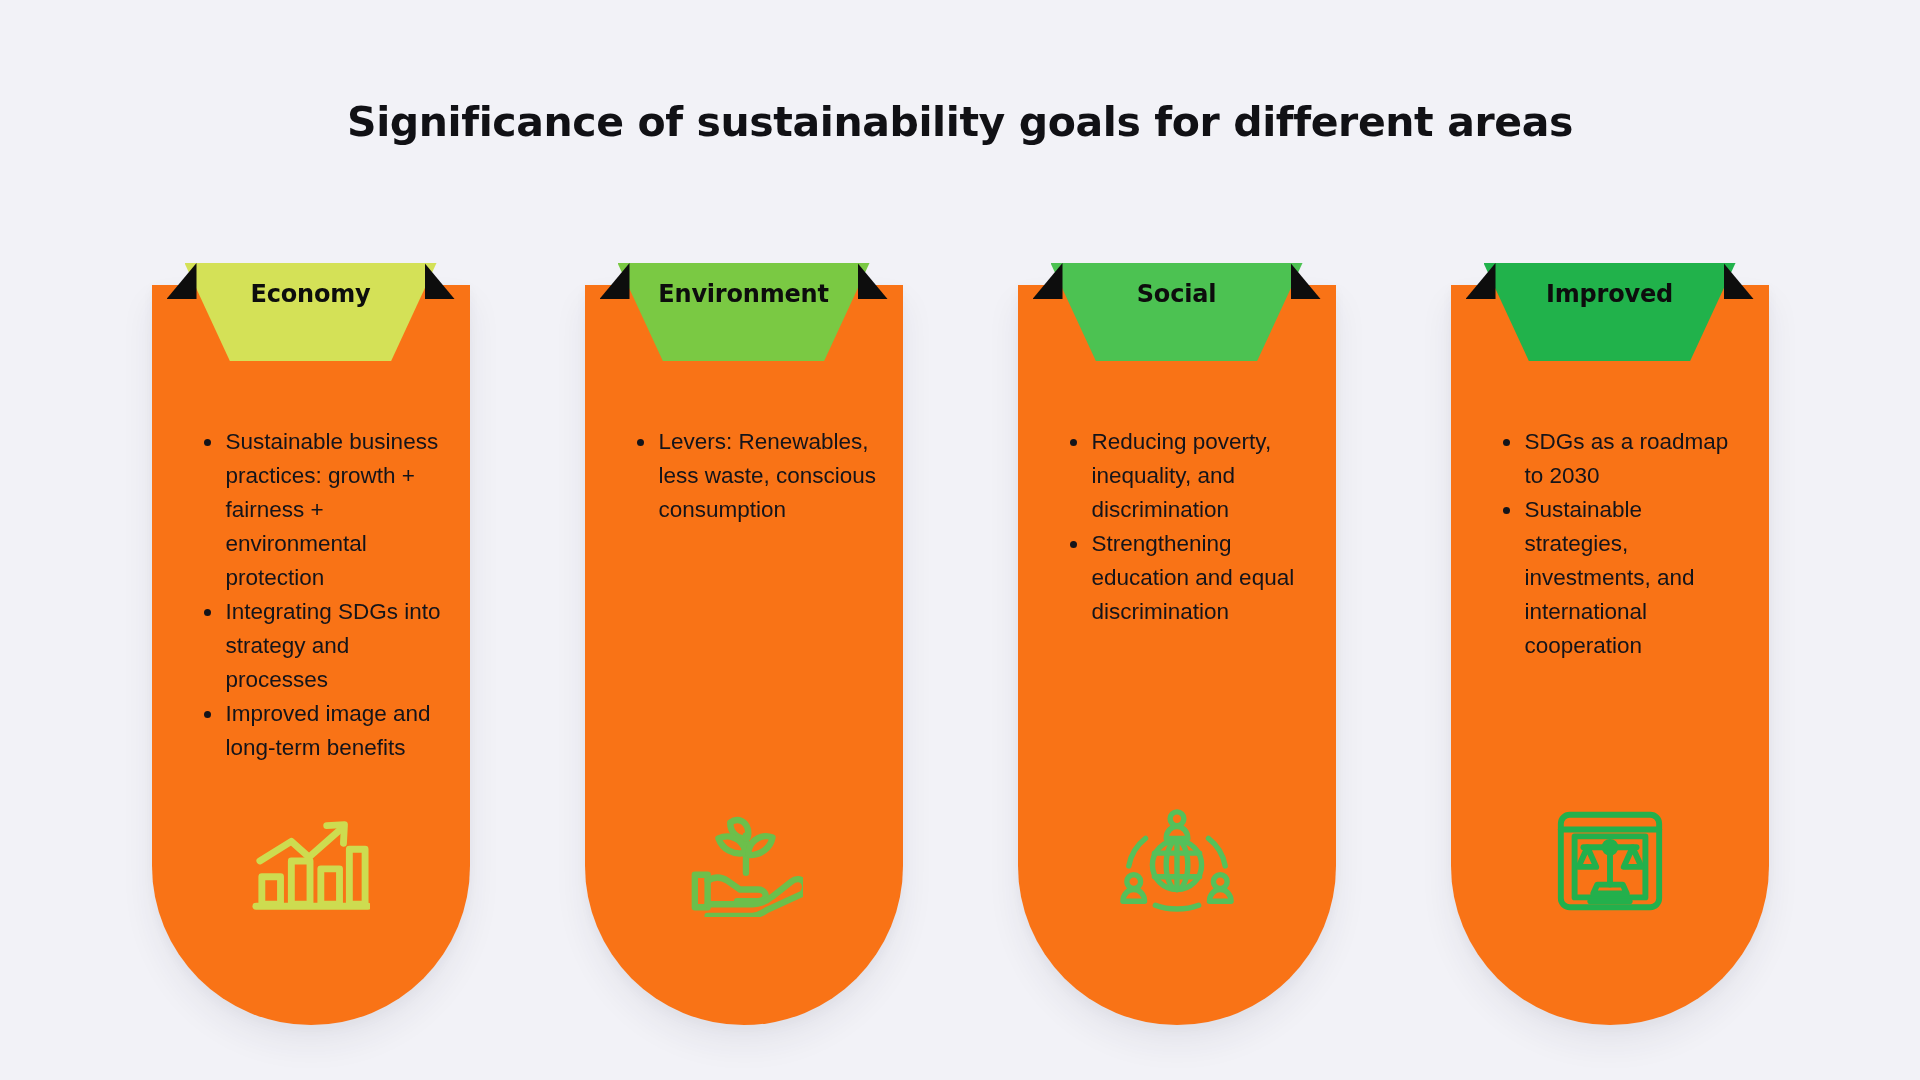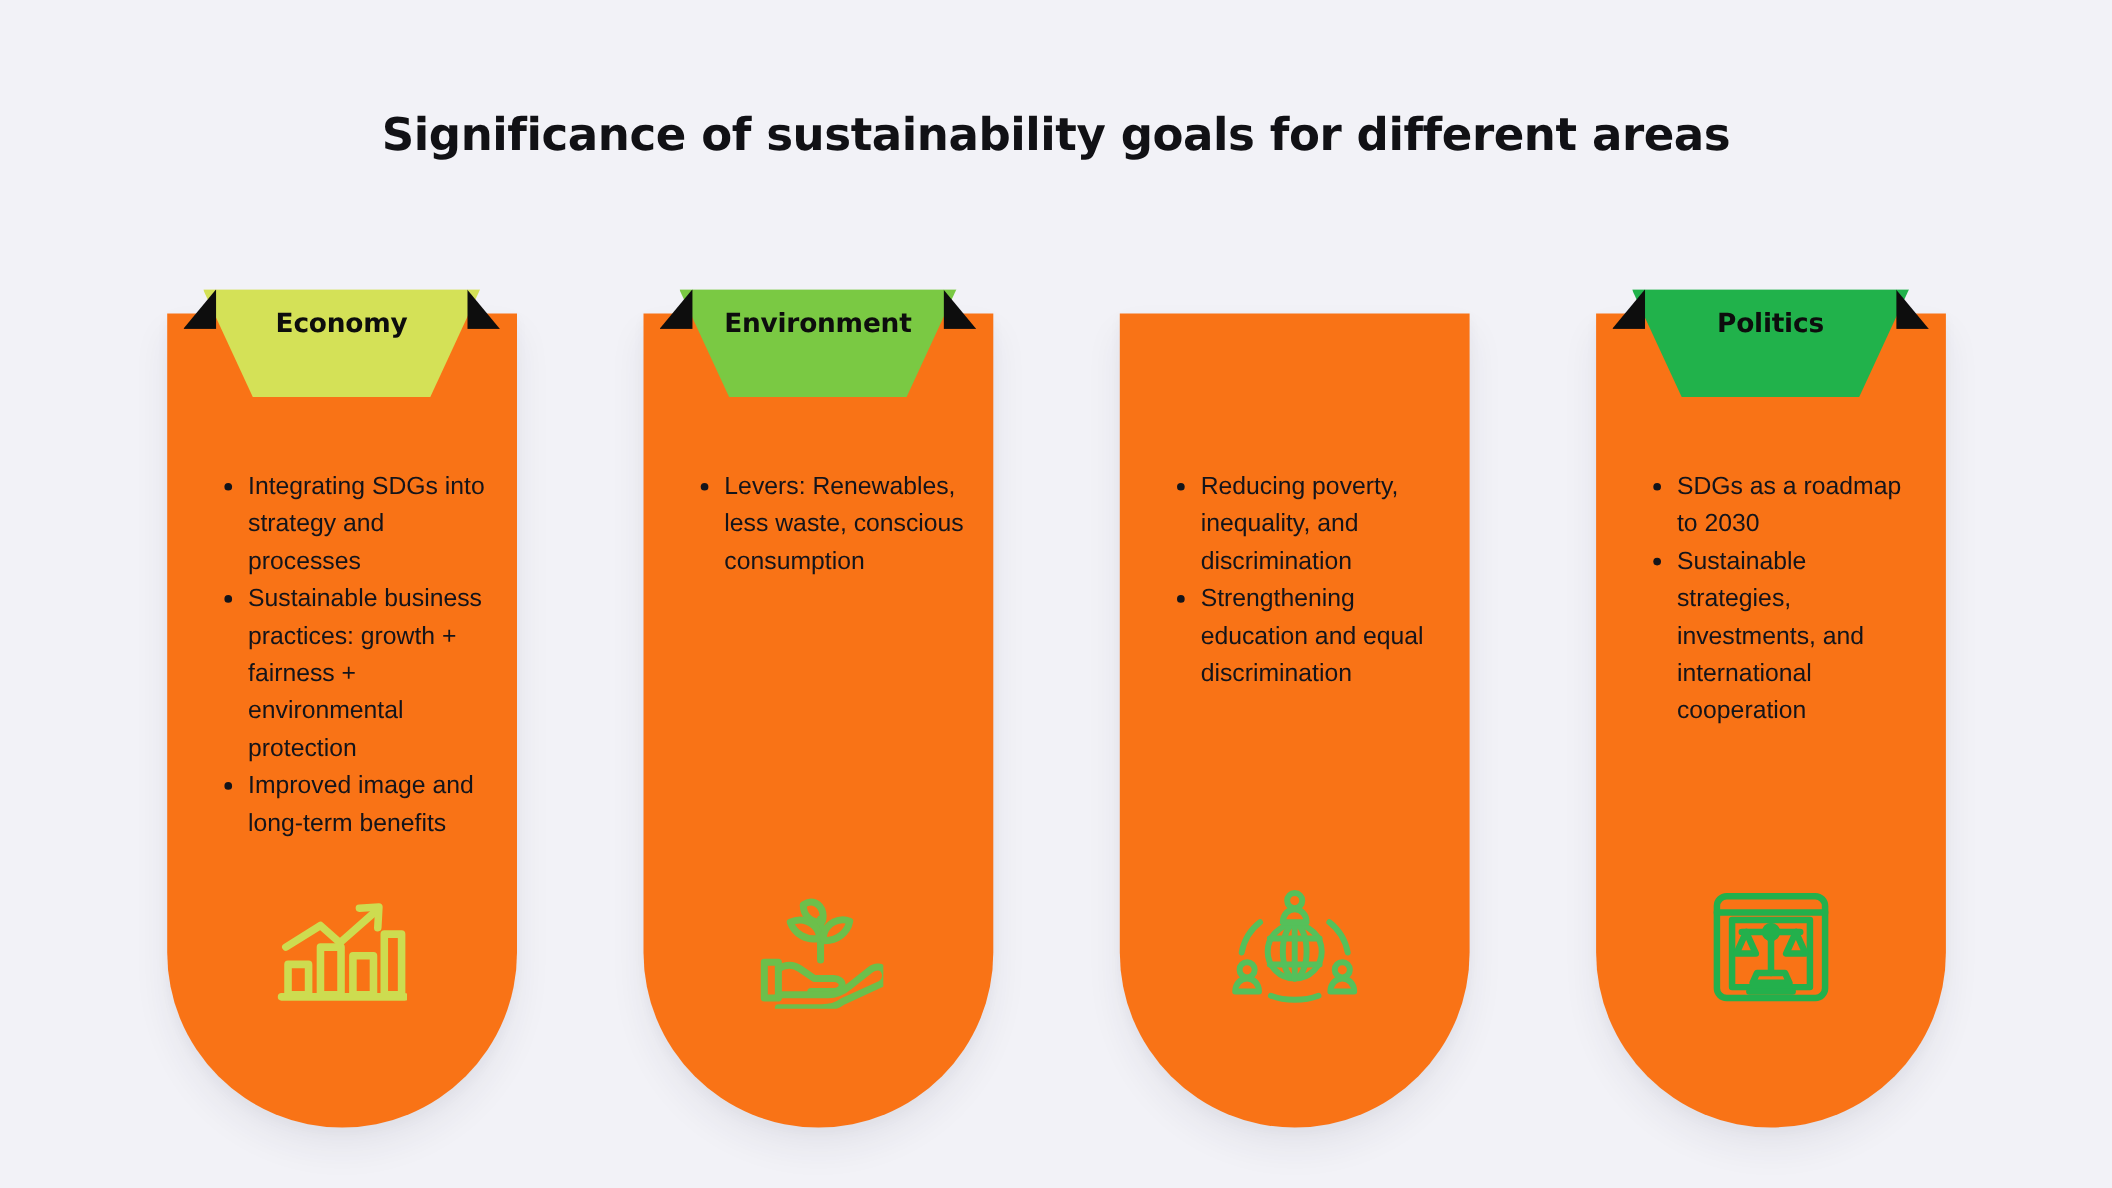--- a/index.html
+++ b/index.html
@@ -147,22 +147,22 @@
   <div class="cards">
 
     <div class="card">
       <div class="card-header">
         <div class="trapezoid" style="background:#d4e157"></div>
         <div class="corner left"></div>
         <div class="corner right"></div>
         <div class="card-title">Economy</div>
       </div>
       <ul class="bullets">
+        <li>Sustainable business practices: growth + fairness + environmental protection</li>
         <li>Integrating SDGs into strategy and processes</li>
-        <li>Sustainable business practices: growth + fairness + environmental protection</li>
         <li>Improved image and long-term benefits</li>
       </ul>
       <div class="card-icon">
         <svg viewBox="0 0 120 112" fill="none" stroke="#cddc50" stroke-width="7" stroke-linecap="round" stroke-linejoin="round">
           <path d="M8 56 L40 36 L58 52 L92 22"></path>
           <path d="M76 20 L94 19 L93 38"></path>
           <rect x="10" y="72" width="19" height="28"></rect>
           <rect x="40" y="56" width="19" height="44"></rect>
           <rect x="70" y="64" width="19" height="36"></rect>
           <rect x="99" y="44" width="16" height="56"></rect>
@@ -188,20 +188,26 @@
           <path d="M60 48 C49 50 38 44 34 33 C45 28 56 33 60 42 C61 45 61 47 60 48 Z"></path>
           <path d="M66 50 C77 50 87 43 89 32 C79 28 68 34 65 44 C64 47 65 50 66 50 Z"></path>
           <path d="M10 70 h13 v33 h-13 z"></path>
           <path d="M23 76 c8-5 14-4 20 0 l13 9 h18 c5 0 8 3 8 6 s-3 6-8 6 H53"></path>
           <path d="M23 100 h46 c8 0 14-3 20-8 l19-15 c5-4 11-3 13 1 s1 9-3 12 L83 106 c-7 5-12 6-20 6 H23"></path>
         </svg>
       </div>
     </div>
 
     <div class="card">
+      <div class="card-header">
+        <div class="trapezoid" style="background:#4cc252"></div>
+        <div class="corner left"></div>
+        <div class="corner right"></div>
+        <div class="card-title">Social</div>
+      </div>
       <ul class="bullets">
         <li>Reducing poverty, inequality, and discrimination</li>
         <li>Strengthening education and equal discrimination</li>
       </ul>
       <div class="card-icon">
         <svg viewBox="0 0 120 112" fill="none" stroke="#55c05a" stroke-width="5.5" stroke-linecap="round" stroke-linejoin="round">
           <circle cx="60" cy="60" r="25"></circle>
           <ellipse cx="60" cy="60" rx="11" ry="25"></ellipse>
           <path d="M37 48 H83"></path>
           <path d="M37 72 H83"></path>
@@ -217,21 +223,21 @@
           <path d="M38 101 c13 5 31 5 44 0"></path>
         </svg>
       </div>
     </div>
 
     <div class="card">
       <div class="card-header">
         <div class="trapezoid" style="background:#21b24b"></div>
         <div class="corner left"></div>
         <div class="corner right"></div>
-        <div class="card-title">Politics</div>
+        <div class="card-title">Improved</div>
       </div>
       <ul class="bullets">
         <li>SDGs as a roadmap to 2030</li>
         <li>Sustainable strategies, investments, and international cooperation</li>
       </ul>
       <div class="card-icon">
         <svg viewBox="0 0 120 112" fill="none" stroke="#23b04c" stroke-width="6" stroke-linecap="round" stroke-linejoin="round">
           <rect x="10" y="9" width="100" height="94" rx="9"></rect>
           <path d="M10 24 H110"></path>
           <rect x="24" y="31" width="72" height="62"></rect>

